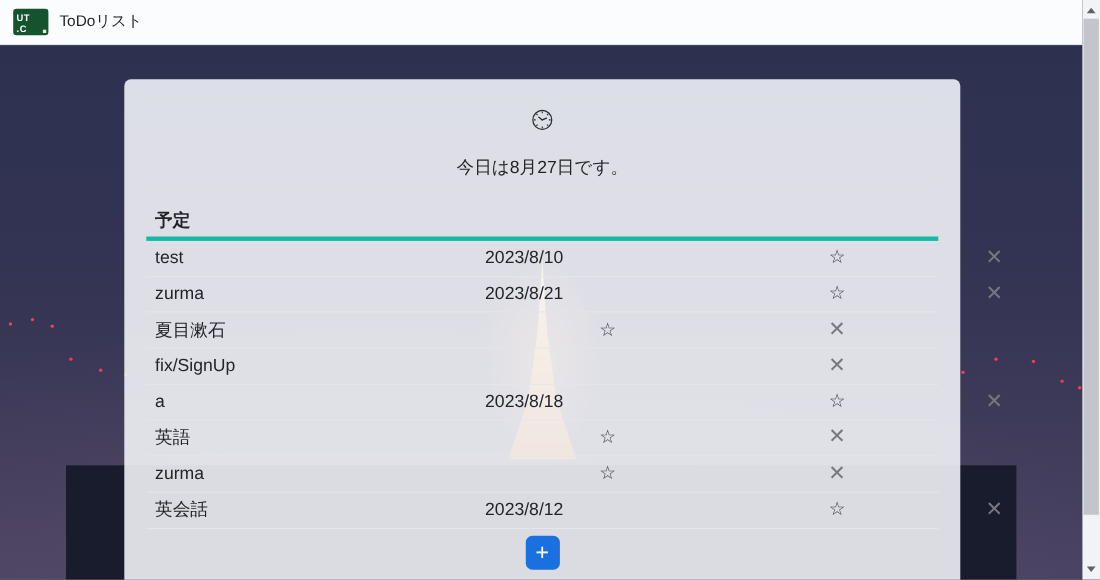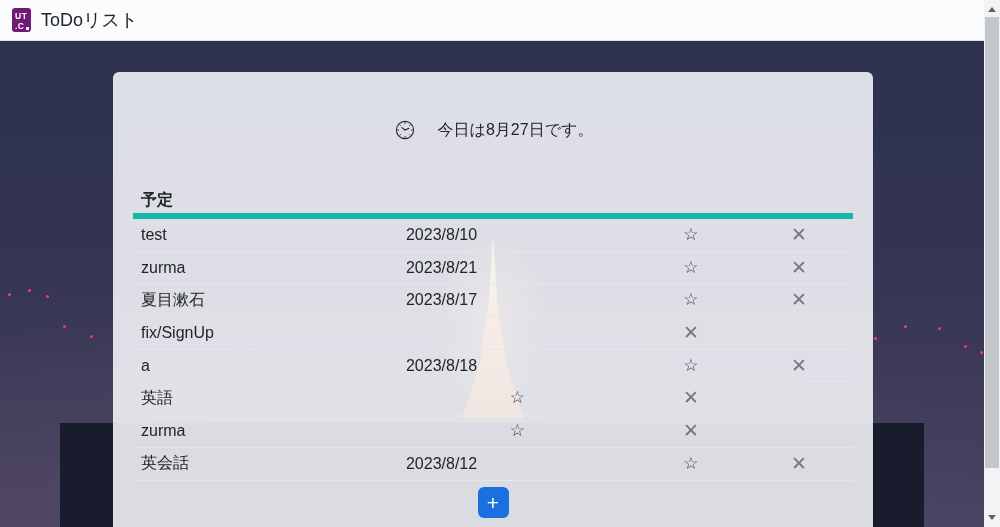--- a/index.html
+++ b/index.html
@@ -46,38 +46,38 @@
   .tower { position:absolute; left:462px; top:195px; width:62px; height:182px;
       clip-path:polygon(50% 0%, 57% 36%, 71% 70%, 100% 100%, 0% 100%, 29% 70%, 43% 36%);
       background:linear-gradient(180deg, #ffe0ae 0%, #f2a254 45%, #c96f2a 100%);
       filter:drop-shadow(0 0 10px rgba(255,170,80,.7)); }
   .city-strip { position:absolute; left:60px; right:60px; top:382px; height:104px;
       background:#191c2c; }
 
   
   .navbar { position:absolute; top:0; left:0; width:984px; height:41px; background:#fbfcfd;
       border-bottom:1px solid rgba(0,0,0,.1); display:flex; align-items:center; padding:0 12px; z-index:5; }
-  .logo { width:19px; height:24px; background:#701a75; border-radius:3px; position:relative;
+  .logo { width:32px; height:24px; background:#14532d; border-radius:3px; position:relative;
       color:#fff; font-weight:bold; font-size:8.5px; line-height:1.18; padding:2.5px 0 0 3px;
       letter-spacing:.5px; }
   .logo .cursor-dot { position:absolute; right:2px; bottom:2px; width:3px; height:3px; background:#e9ecef; }
-  .brand-title { margin-left:10px; font-size:18px; color:#212529; }
+  .brand-title { margin-left:10px; font-size:14px; color:#212529; }
 
   
   .card { position:absolute; left:113px; top:72px; width:760px; height:500px;
       background:rgba(246,247,250,.88); border-radius:6px; z-index:2; padding:18px 20px 0; }
 
   .date-box { height:80px; border:1px solid #dcdfe4; border-radius:8px;
-      display:flex; align-items:center; justify-content:center; gap:21px; }
+      display:flex; flex-direction:column; align-items:center; justify-content:center; gap:21px; }
   .date-text { font-size:16px; color:#212529; }
 
   .table { margin-top:20px; }
   .grid { display:grid; grid-template-columns:36.8% 33.2% 15% 15%; align-items:center; }
-  .thead { height:29px; border-bottom:6px solid #14b8a6; font-weight:bold; font-size:16px; align-items:start; }
-  .trow { height:32.7px; border-bottom:1px solid #e3e6ea; font-size:16px; }
+  .thead { height:29px; border-bottom:4px solid #14b8a6; font-weight:bold; font-size:16px; align-items:start; }
+  .trow { height:32.7px; border-bottom:1px solid #e3e6ea; font-size:16px;gap:35px; }
   .cell-task, .cell-due { padding-left:8px; color:#212529; }
   .cell-icon { text-align:center; }
   .star-btn { background:none; border:none; font-size:17px; color:#3c4248; cursor:pointer; line-height:1; }
   .del-btn  { background:none; border:none; font-size:19px; color:#75797f; cursor:pointer; line-height:1; font-weight:300; }
 
   .add-wrap { text-align:center; margin-top:6px; }
   .add-btn { width:31px; height:31px; border:none; border-radius:6px; background:#1b70e0;
       color:#fff; font-size:21px; font-weight:300; line-height:29px; cursor:pointer; }
 
   
@@ -157,21 +157,20 @@
         <div class="cell-icon"><button class="del-btn">✕</button></div>
       </div>
       <div class="trow grid">
         <div class="cell-task">zurma</div>
         <div class="cell-due">2023/8/21</div>
         <div class="cell-icon"><button class="star-btn">☆</button></div>
         <div class="cell-icon"><button class="del-btn">✕</button></div>
       </div>
       <div class="trow grid">
         <div class="cell-task">夏目漱石</div>
-        <div class="cell-due">2023/8/17</div>
         <div class="cell-icon"><button class="star-btn">☆</button></div>
         <div class="cell-icon"><button class="del-btn">✕</button></div>
       </div>
       <div class="trow grid">
         <div class="cell-task">fix/SignUp</div>
         <div class="cell-icon"><button class="star-btn"></button></div>
         <div class="cell-icon"><button class="del-btn">✕</button></div>
       </div>
       <div class="trow grid">
         <div class="cell-task">a</div>

